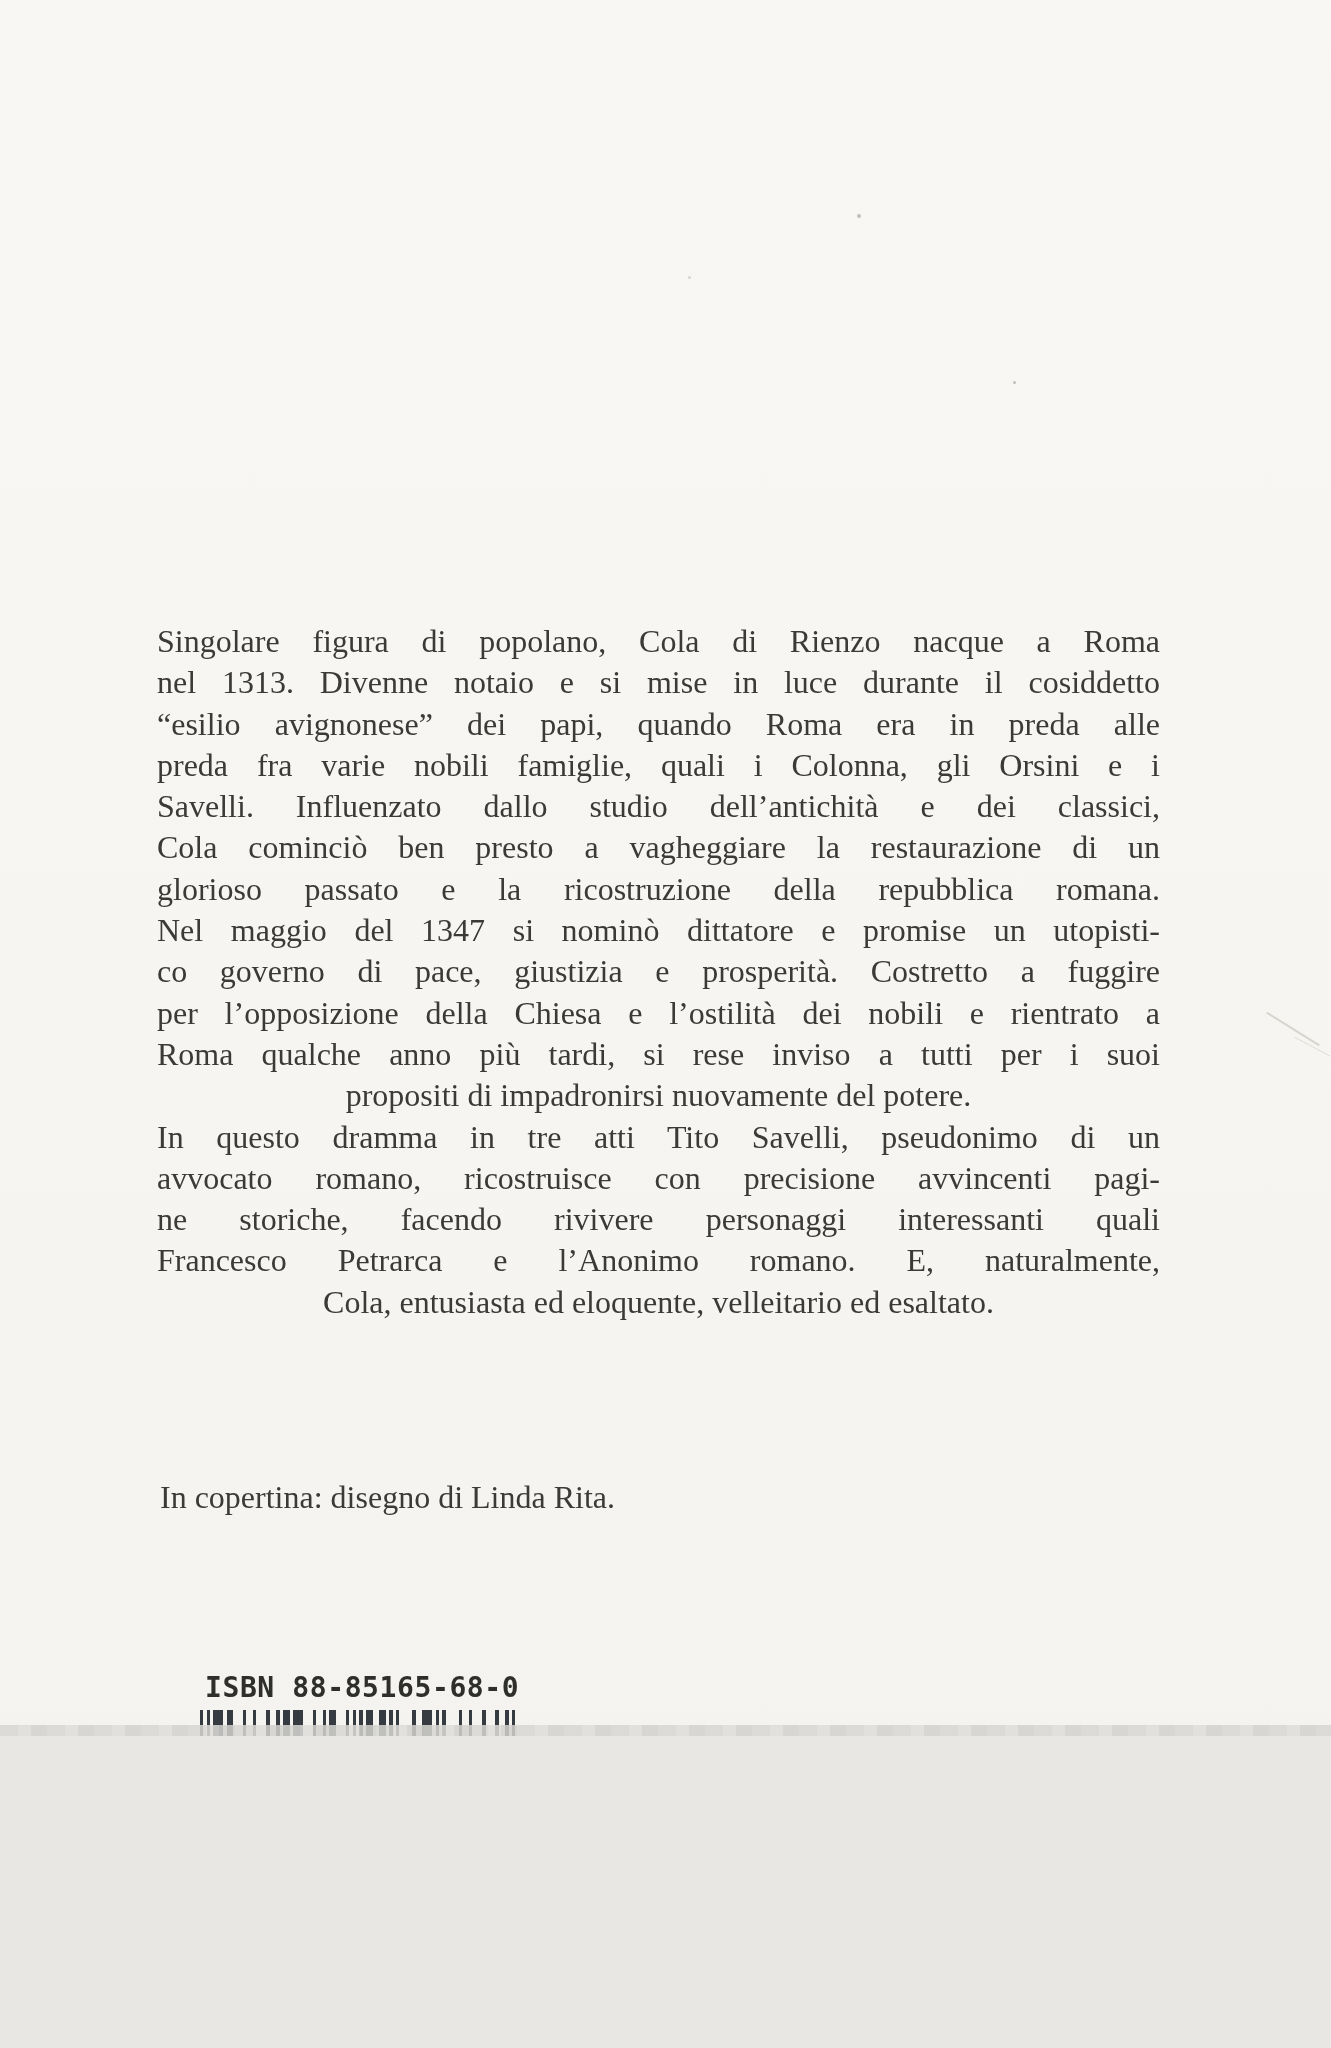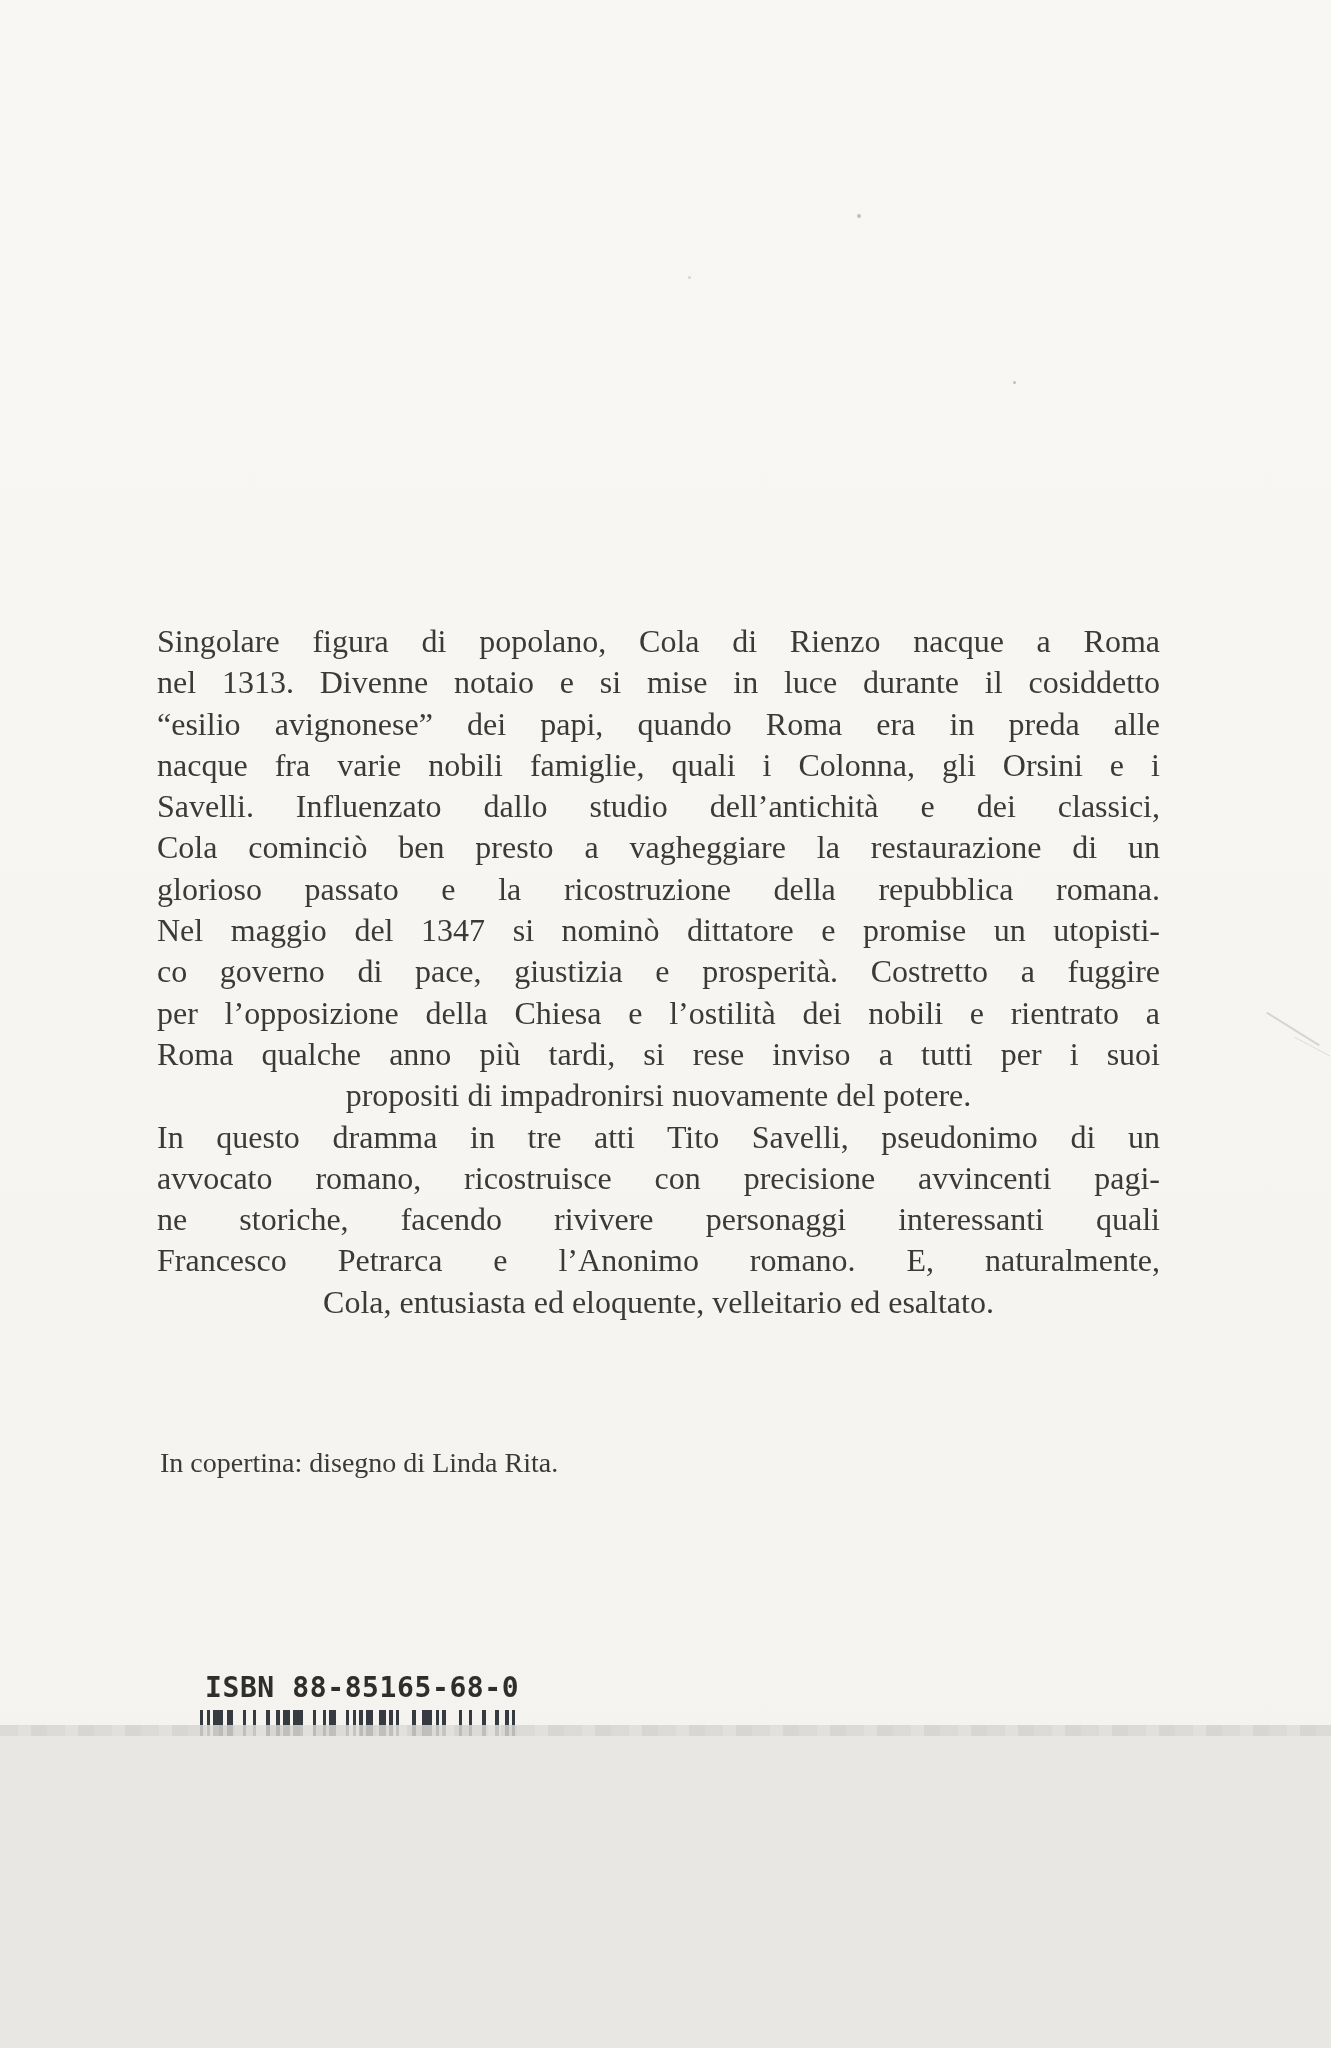--- a/index.html
+++ b/index.html
@@ -14,22 +14,22 @@
   
   .blurb{
     position:absolute;left:157px;top:621px;width:1003px;
     font-size:32px;line-height:41.3px;
     color:#3b3a37;
   }
   .bl{white-space:normal;}
   .bl.j{text-align:justify;text-align-last:justify;}
   .bl.l{text-align:center;}
   .credit{
-    position:absolute;left:160px;top:1442px;width:900px;
-    font-size:28px;line-height:41px;color:#3b3a37;
+    position:absolute;left:160px;top:1477px;width:900px;
+    font-size:32px;line-height:41px;color:#3b3a37;
   }
   
   .isbn-label{
     position:absolute;left:205px;top:1671px;
     font-family:"DejaVu Sans Mono","Liberation Mono",monospace;
     font-weight:bold;font-size:28px;letter-spacing:0.6px;
     color:#2e2e2c;white-space:nowrap;
   }
   .barcode{
     position:absolute;left:200px;top:1710px;width:316px;height:226px;
@@ -73,21 +73,21 @@
 </style>
 </head>
 <body>
 
 <div class="page">
 
   <div class="blurb" id="blurb">
       <div class="bl j">Singolare figura di popolano, Cola di Rienzo nacque a Roma</div>
       <div class="bl j">nel 1313. Divenne notaio e si mise in luce durante il cosiddetto</div>
       <div class="bl j">“esilio avignonese” dei papi, quando Roma era in preda alle</div>
-      <div class="bl j">nacque fra varie nobili famiglie, quali i Colonna, gli Orsini e i</div>
+      <div class="bl j">preda fra varie nobili famiglie, quali i Colonna, gli Orsini e i</div>
       <div class="bl j">Savelli. Influenzato dallo studio dell’antichità e dei classici,</div>
       <div class="bl j">Cola cominciò ben presto a vagheggiare la restaurazione di un</div>
       <div class="bl j">glorioso passato e la ricostruzione della repubblica romana.</div>
       <div class="bl j">Nel maggio del 1347 si nominò dittatore e promise un utopisti-</div>
       <div class="bl j">co governo di pace, giustizia e prosperità. Costretto a fuggire</div>
       <div class="bl j">per l’opposizione della Chiesa e l’ostilità dei nobili e rientrato a</div>
       <div class="bl j">Roma qualche anno più tardi, si rese inviso a tutti per i suoi</div>
       <div class="bl l">propositi di impadronirsi nuovamente del potere.</div>
       <div class="bl j">In questo dramma in tre atti Tito Savelli, pseudonimo di un</div>
       <div class="bl j">avvocato romano, ricostruisce con precisione avvincenti pagi-</div>

